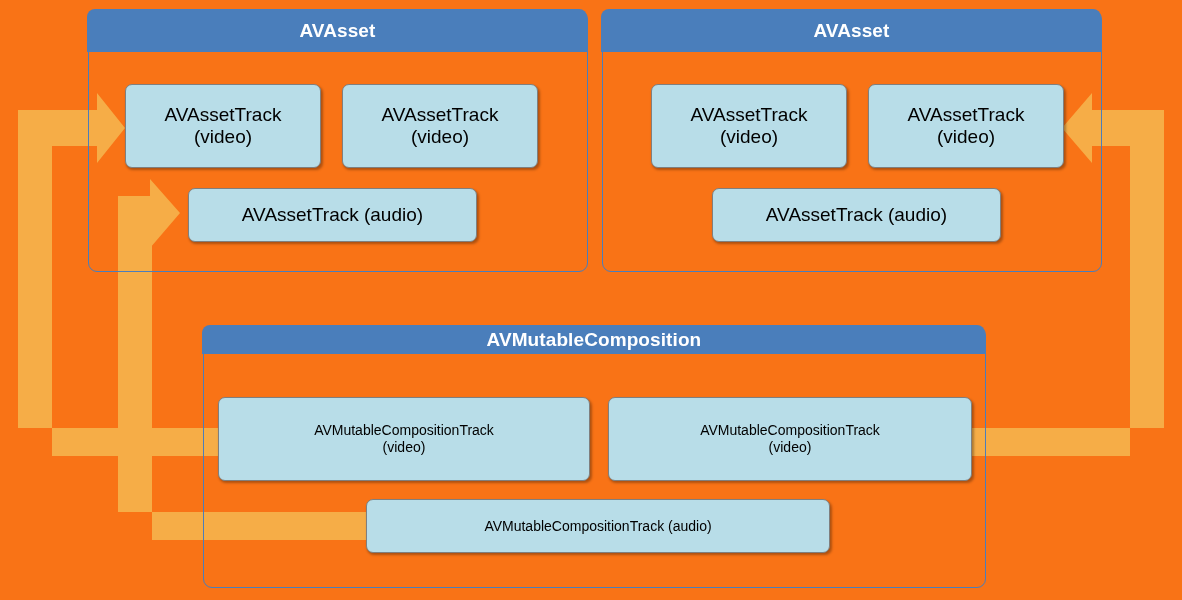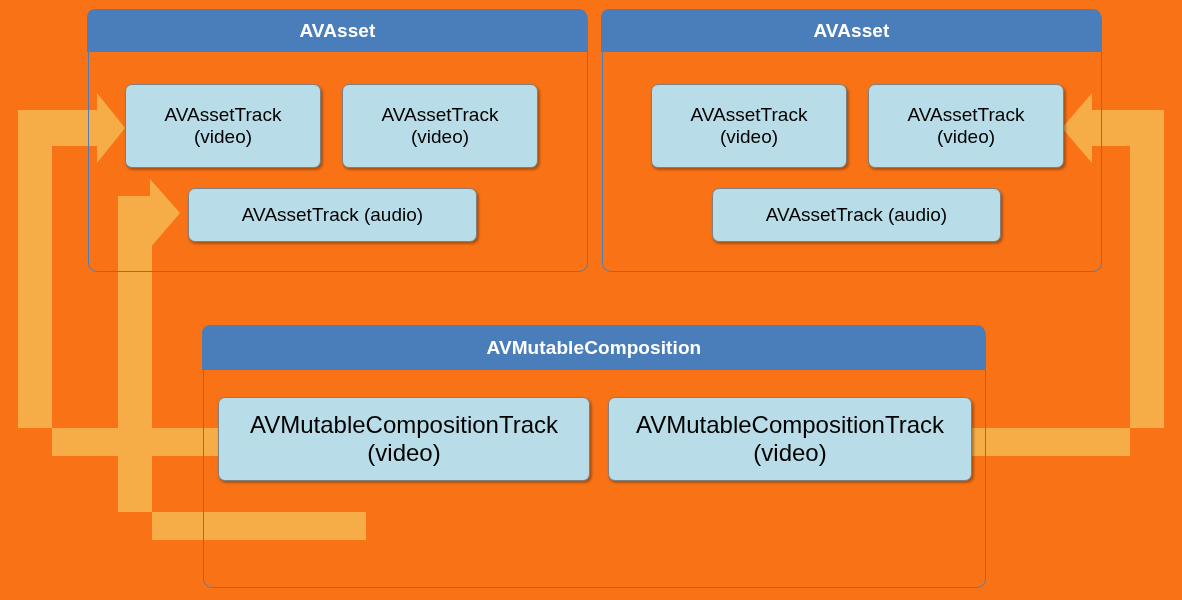--- a/index.html
+++ b/index.html
@@ -66,21 +66,21 @@
     font-size: 19px;
     line-height: 1.18;
     box-shadow: 1.5px 2px 2.5px rgba(0,0,0,0.30);
   }
   .track .lbl {
     display: block;
     padding: 0 6px;
     white-space: pre-line;
   }
   .track.narrow-text {
-    font-size: 24px;
+    font-size: 14px;
   }
 </style>
 </head>
 <body>
 
 <div id="diagram">
 
   <svg id="arrow-layer" viewBox="0 0 1182 600">
 
     <path fill="#f6ad47" d="M 218,428 L 18,428 L 18,110 L 97,110 L 97,93 L 125,128 L 97,163 L 97,146 L 52,146 L 52,456 L 218,456 Z"></path>
@@ -118,26 +118,29 @@
   </div>
   <div class="track" style="left:868px; top:84px; width:196px; height:84px;">
     <span class="lbl">AVAssetTrack
 (video)</span>
   </div>
   <div class="track" style="left:712px; top:188px; width:289px; height:54px;">
     <span class="lbl">AVAssetTrack (audio)</span>
   </div>
 
   <div class="panel" style="left:203px; top:326px; width:783px; height:262px;">
-    <div class="panel-header" style="left:-1.6px; top:-1.6px; width:783px; height:45px;">
+    <div class="panel-header" style="left:-1.6px; top:-1.6px; width:783px; height:29px;">
       <span>AVMutableComposition</span>
     </div>
   </div>
   <div class="track narrow-text" style="left:218px; top:397px; width:372px; height:84px;">
     <span class="lbl">AVMutableCompositionTrack
 (video)</span>
   </div>
   <div class="track narrow-text" style="left:608px; top:397px; width:364px; height:84px;">
     <span class="lbl">AVMutableCompositionTrack
 (video)</span>
   </div>
+  <div class="track narrow-text" style="left:366px; top:499px; width:464px; height:54px;">
+    <span class="lbl">AVMutableCompositionTrack (audio)</span>
+  </div>
 
 </div>
 
 </body></html>

